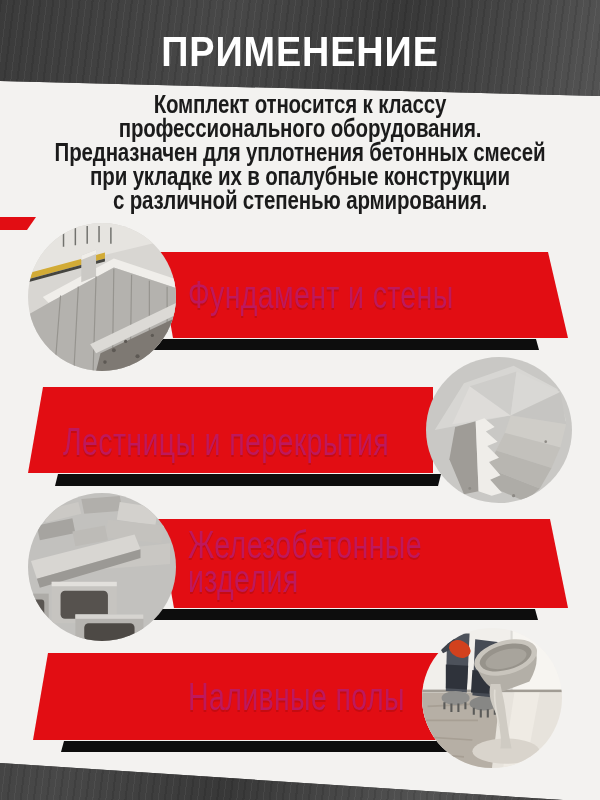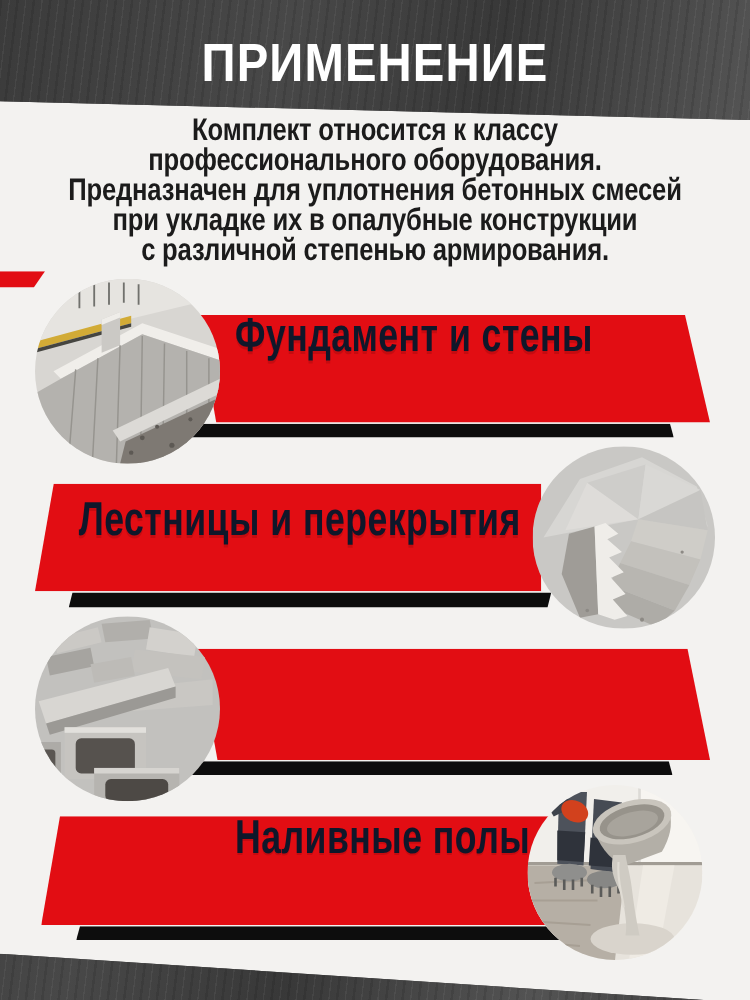--- a/index.html
+++ b/index.html
@@ -54,22 +54,22 @@
     position:absolute;border-radius:50%;overflow:hidden;
     box-shadow:0 0 0 0 transparent;
   }
   .photo-circle svg{display:block;width:100%;height:100%;}
   .circle-1{left:28px;top:223px;width:148px;height:148px;}
   .circle-2{left:426px;top:357px;width:146px;height:146px;}
   .circle-3{left:28px;top:493px;width:148px;height:148px;}
   .circle-4{left:422px;top:628px;width:140px;height:140px;}
 
   .banner-label{
-    position:absolute;display:flex;flex-direction:column;
-    color:#0f172a;font-weight:bold;
+    position:absolute;display:flex;flex-direction:column;justify-content:center;
+    color:#be185d;font-weight:normal;
   }
   .banner-label span{
     display:block;font-size:38px;line-height:34px;white-space:nowrap;
     letter-spacing:.5px;transform:scaleX(.75);transform-origin:0 50%;
     text-shadow:0 2px 0 rgba(0,0,0,.12);
   }
   .label-1{left:188px;top:252px;height:86px;}
   .label-2{left:63px; top:399px;height:86px;}
   .label-3{left:188px;top:515px;height:93px;}
   .label-4{left:188px;top:653px;height:87px;}
@@ -195,20 +195,24 @@
       <path d="M52,44 C51,54 54,62 55,70" stroke="#e0dcd4" stroke-width="1.2" fill="none"></path>
     </svg>
   </div>
 
   <div class="banner-label label-1">
     <span>Фундамент и стены</span>
   </div>
   <div class="banner-label label-2">
     <span>Лестницы и перекрытия</span>
   </div>
+  <div class="banner-label label-3">
+    <span>Железобетонные</span>
+    <span>изделия</span>
+  </div>
   <div class="banner-label label-4">
     <span>Наливные полы</span>
   </div>
 
   <div class="intro">
     <span>Комплект относится к классу</span>
     <span>профессионального оборудования.</span>
     <span>Предназначен для уплотнения бетонных смесей</span>
     <span>при укладке их в опалубные конструкции</span>
     <span>с различной степенью армирования.</span>

